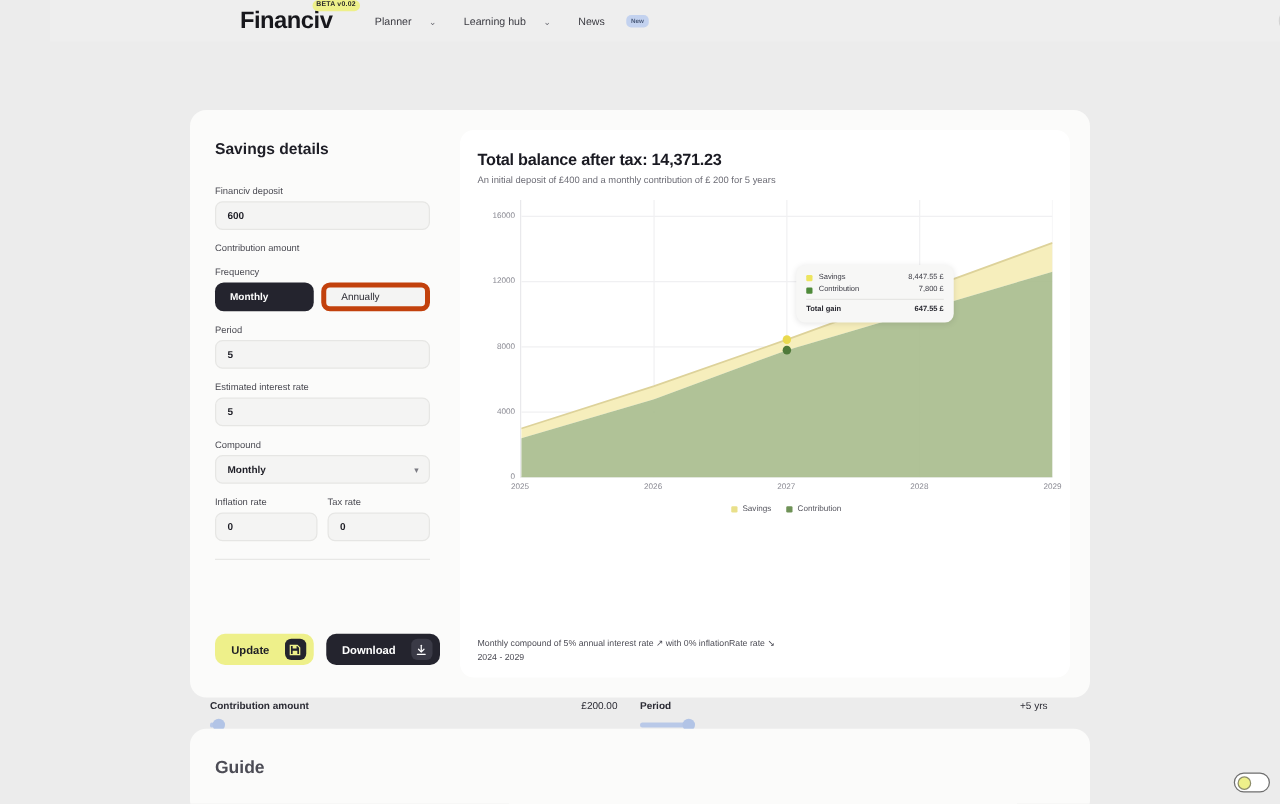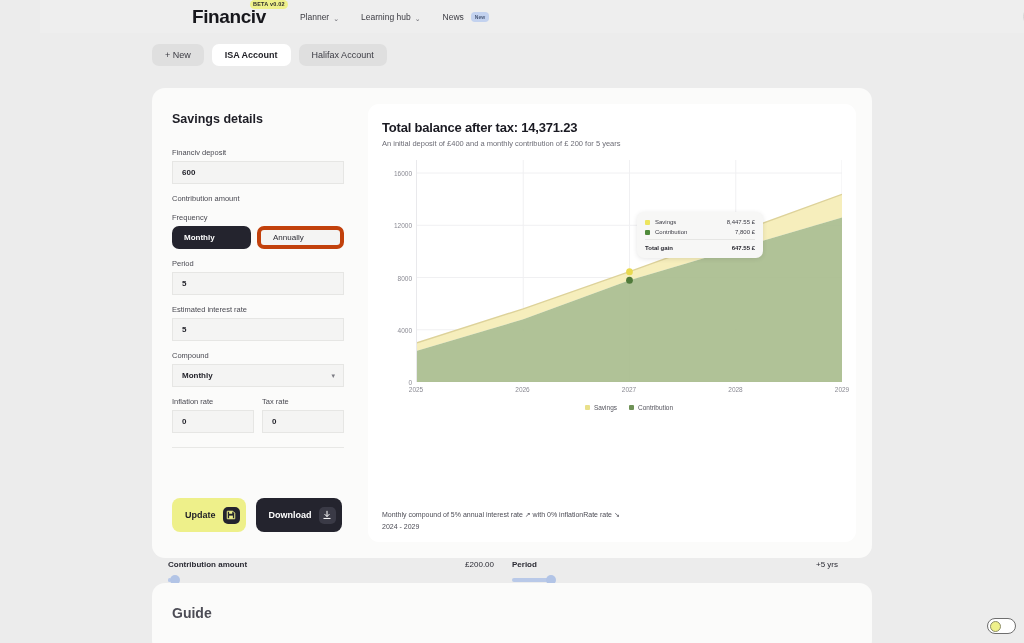--- a/index.html
+++ b/index.html
@@ -23,21 +23,21 @@
     font-size: 19px; font-weight: bold; color: #17171c; letter-spacing: -0.4px;
   }
   .beta-badge {
     position: absolute; left: 58px; top: -6px;
     background: #eef08a; color: #2a2a2a;
     font-size: 5.5px; font-weight: bold; letter-spacing: 0.2px;
     padding: 1.5px 3px; border-radius: 6px; white-space: nowrap;
   }
   .nav-links { display: flex; align-items: center; gap: 22px; margin-left: 34px; }
   .nav-link {
-    font-size: 8.5px; color: #3b3b42; display: flex; align-items: flex-end; gap: 4px;
+    font-size: 8.5px; color: #3b3b42; display: flex; align-items: flex-end; gap: 14px;
     cursor: pointer; white-space: nowrap;
   }
   .caret { font-size: 7px; color: #6a6a72; line-height: 1; }
   .new-badge {
     background: #c3d2ef; color: #4b5b7a; font-size: 5px; font-weight: bold;
     padding: 2px 4px; border-radius: 4px; margin-left: 3px;
   }
   .avatar {
     width: 21px; height: 21px; border-radius: 50%; margin-left: auto;
     background: radial-gradient(circle at 50% 38%, #d9c4ae 0%, #b59a80 42%, #4a4a52 70%, #2e2e36 100%);
@@ -66,43 +66,43 @@
     background: #fbfbfa; border-radius: 13px;
     display: flex;
   }
   .left-panel { width: 210px; padding: 24px 18px 0 20px; position: relative; }
   .panel-title { font-size: 12.5px; font-weight: bold; color: #1e1e26; margin-bottom: 22px; }
 
   .field { margin-bottom: 10px; }
   .field-label { font-size: 7.5px; color: #4a4a52; margin-bottom: 4px; display: block; }
   .field-input {
     width: 100%; height: 23px; background: #f4f4f3; border: 1px solid #e6e6e4;
-    border-radius: 0; font-size: 8px; font-weight: bold; color: #1e1e26;
+    border-radius: 6px; font-size: 8px; font-weight: bold; color: #1e1e26;
     padding: 0 9px; font-family: "Liberation Sans", sans-serif; outline: none;
   }
   .seg-group { display: flex; gap: 6px; }
   .seg {
     flex: 1; height: 23px; border-radius: 7px; font-size: 8px;
     display: flex; align-items: center; padding-left: 12px; cursor: pointer;
   }
   .seg.on { background: #24242e; color: #ffffff; font-weight: bold; }
   .seg.off { background: #f4f4f3; border: 4px solid #c2410c; color: #2c2c34; }
   .select-wrap { position: relative; }
   .select-wrap .chev {
     position: absolute; right: 9px; top: 50%; transform: translateY(-50%);
     font-size: 7px; color: #7b7b83; pointer-events: none;
   }
   .row2 { display: flex; gap: 8px; }
   .row2 .field { flex: 1; margin-bottom: 0; }
   .divider { height: 1px; background: #e8e8e6; margin: 14px 0 0 0; }
 
   .btn-row { position: absolute; left: 20px; bottom: 26px; display: flex; gap: 10px; }
   .btn {
-    height: 34px; border-radius: 8px; display: flex; align-items: center;
-    gap: 7px; padding: 0 6px 0 13px; font-size: 9px; font-weight: bold; cursor: pointer;
+    height: 25px; border-radius: 8px; display: flex; align-items: center;
+    gap: 12px; padding: 0 6px 0 13px; font-size: 9px; font-weight: bold; cursor: pointer;
   }
   .btn-update { background: #eef08a; color: #1e1e26; }
   .btn-download { background: #24242e; color: #ffffff; }
   .btn-ico {
     width: 17px; height: 17px; border-radius: 5px;
     display: flex; align-items: center; justify-content: center;
   }
   .btn-update .btn-ico { background: #24242e; color: #eef08a; }
   .btn-download .btn-ico { background: #3a3a46; color: #ffffff; }
 
@@ -215,25 +215,20 @@
         </div>
         <div class="nav-link">
           <span>News</span>
           <span class="new-badge">New</span>
         </div>
       </div>
       <div class="avatar"></div>
     </div>
   </div>
 
-  <div class="tabs-row">
-    <div class="tab new-tab">+ New</div>
-    <div class="tab active">ISA Account</div>
-    <div class="tab">Halifax Account</div>
-  </div>
 
   <div class="main-card">
 
     <div class="left-panel">
       <div class="panel-title">Savings details</div>
 
       <div class="field">
         <span class="field-label">Financiv deposit</span>
         <input class="field-input" value="600" style="">
       </div>

